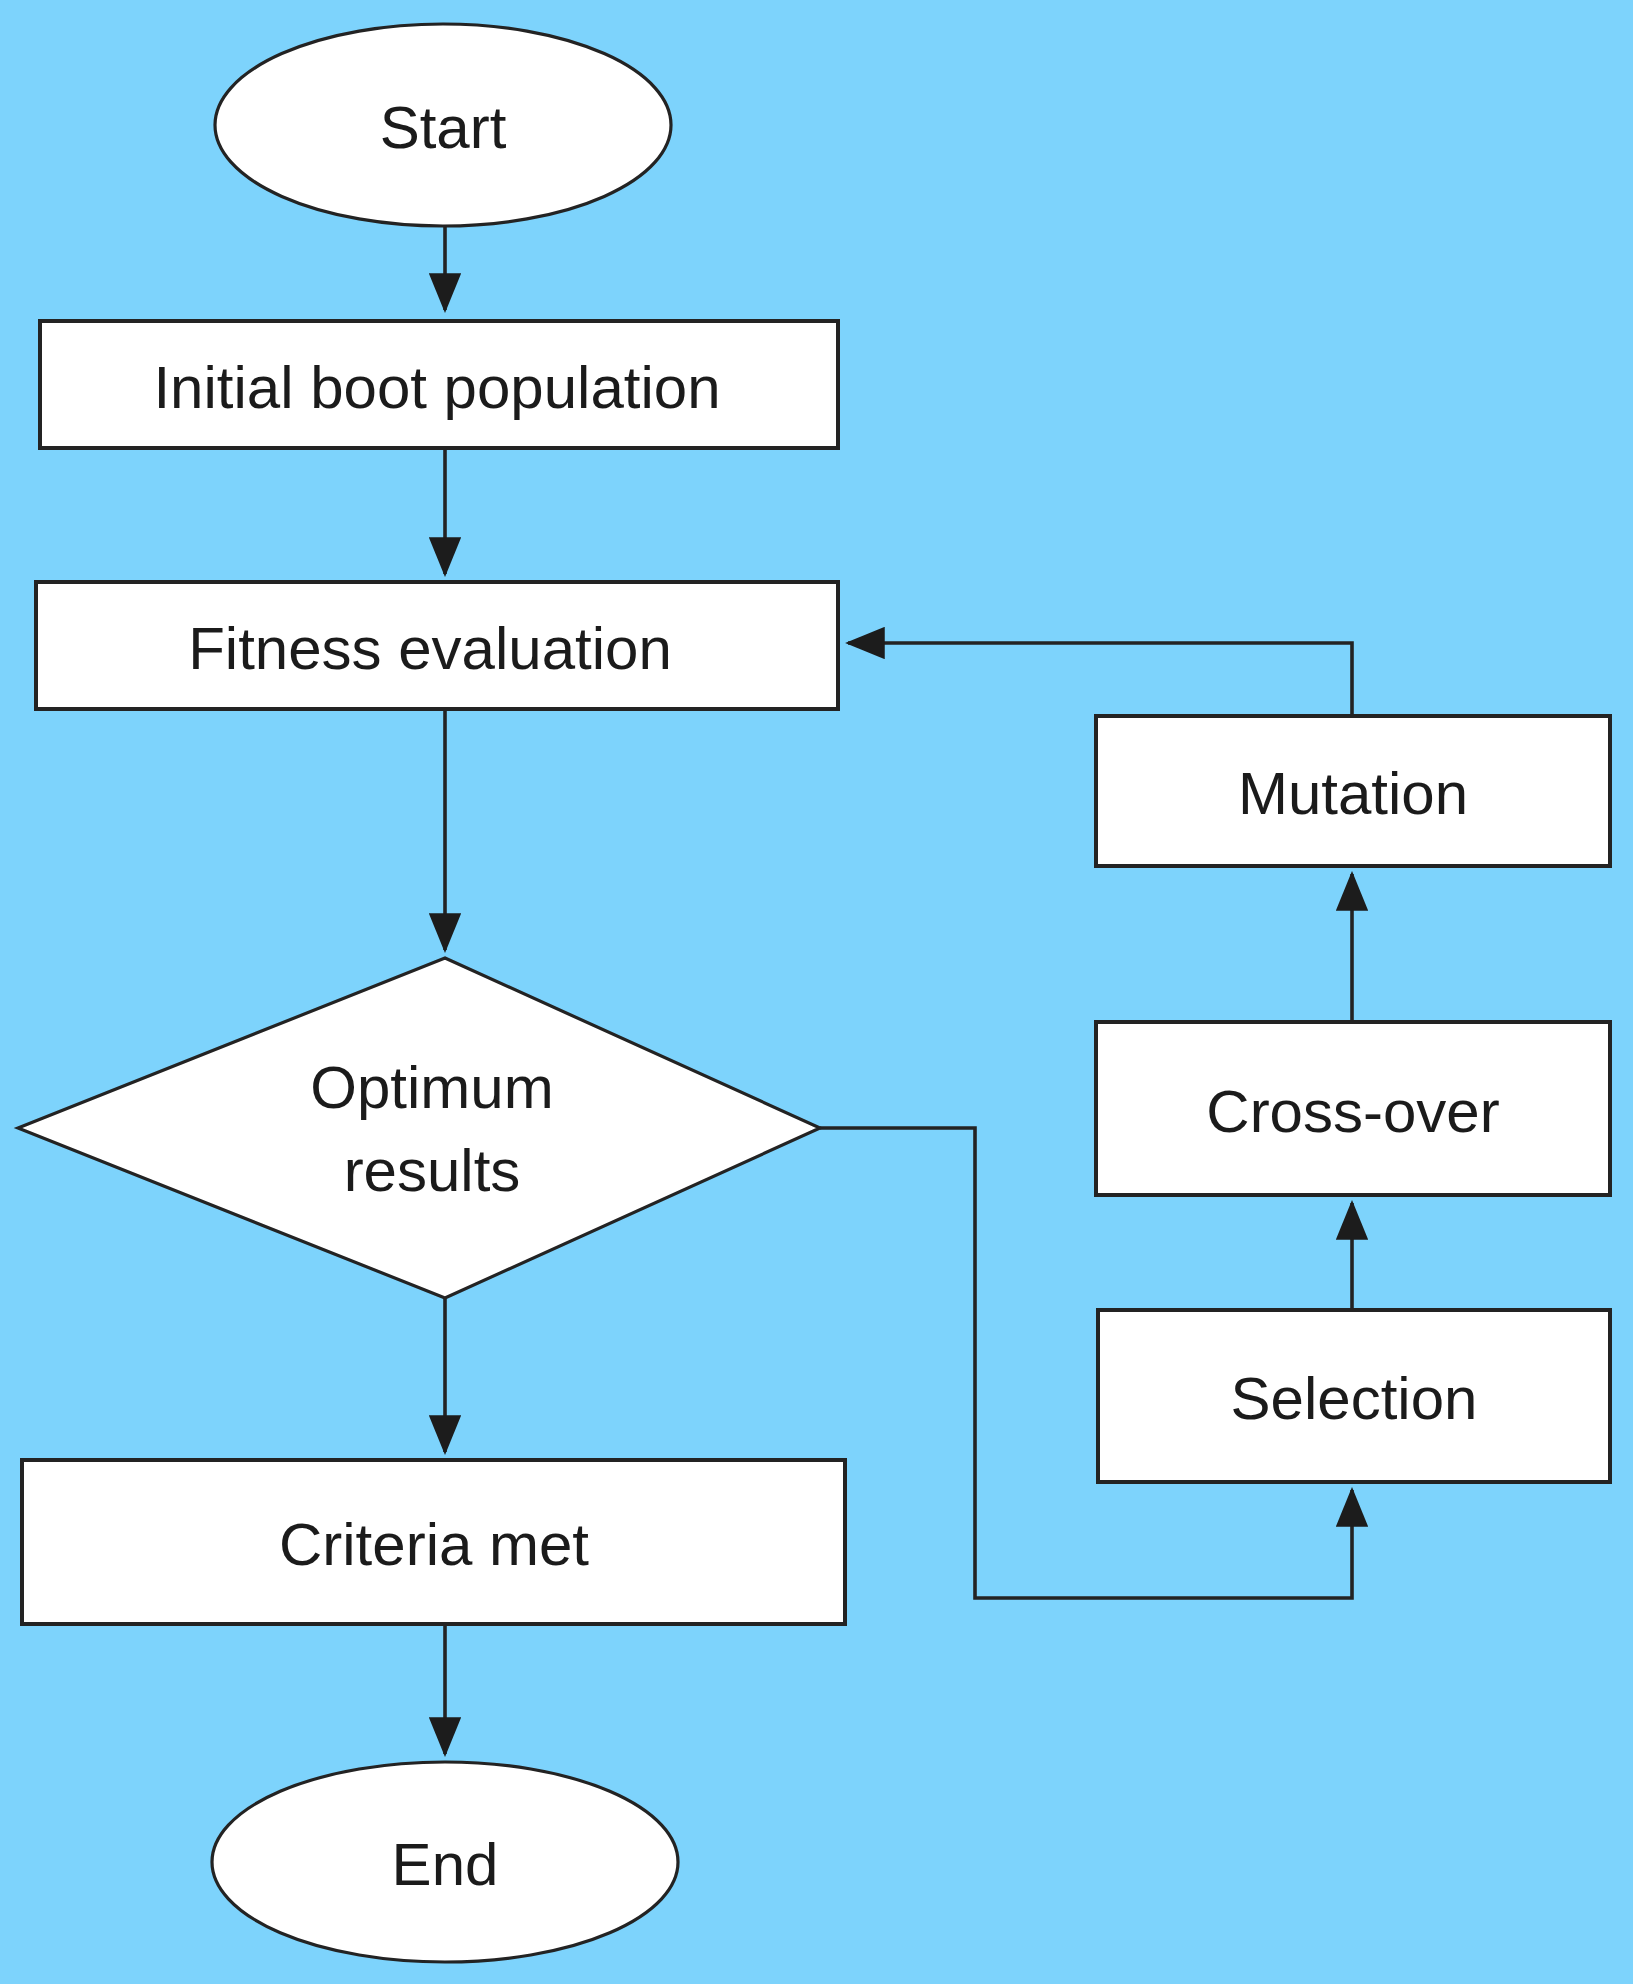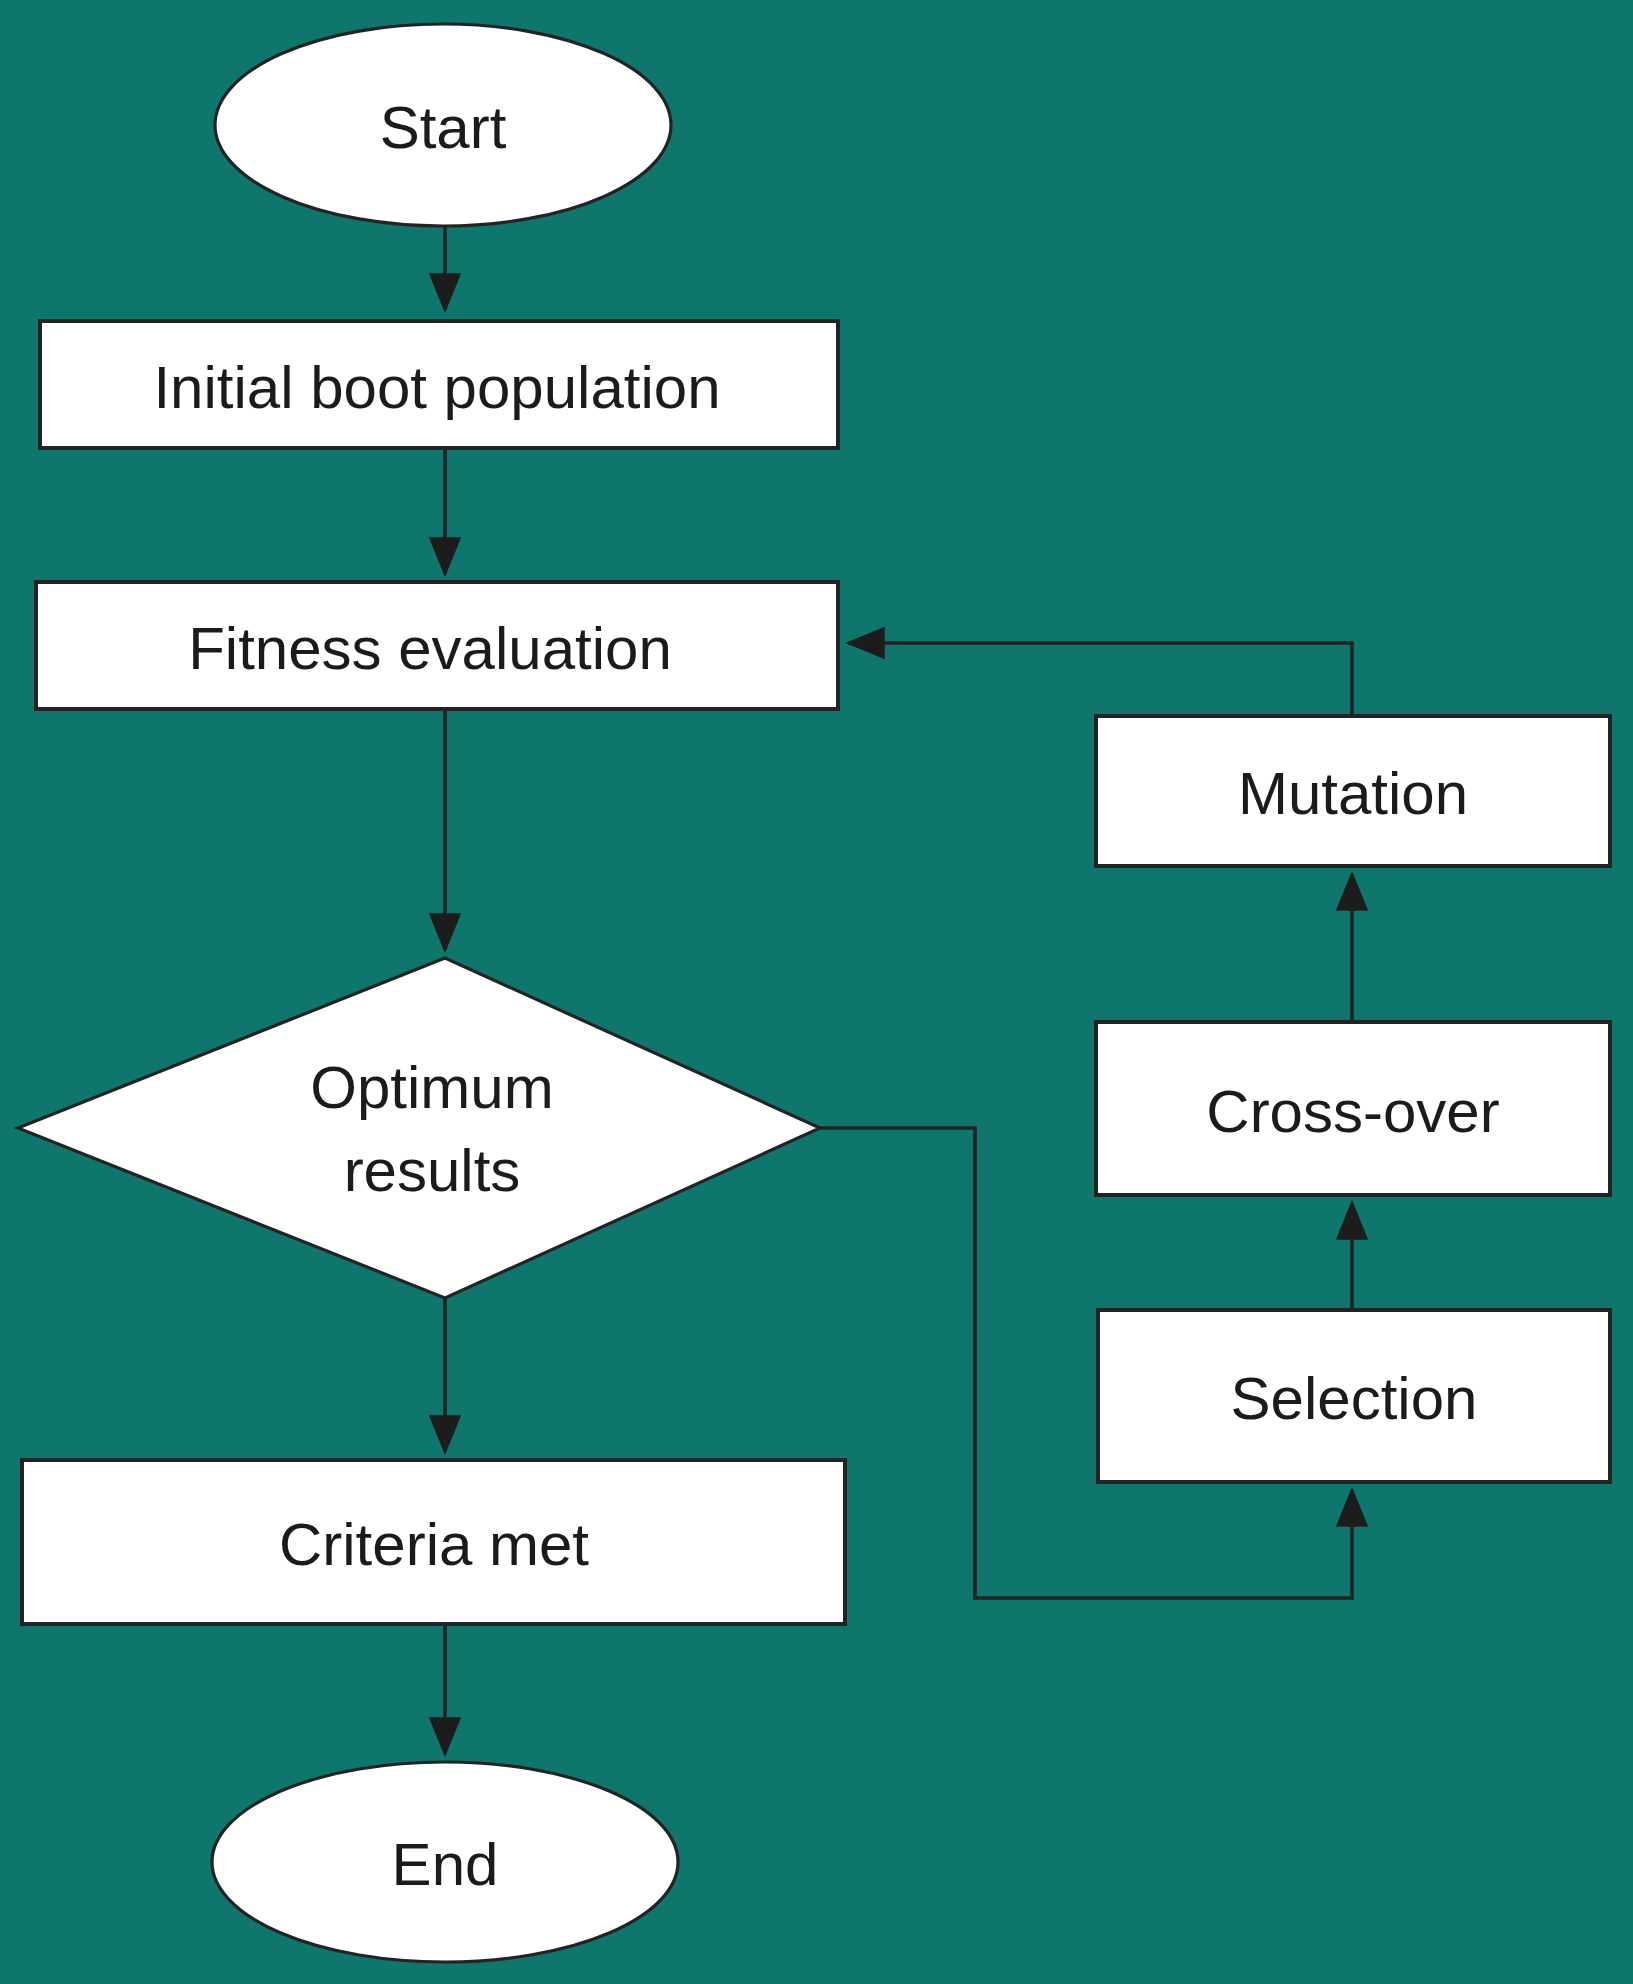--- a/index.html
+++ b/index.html
@@ -4,21 +4,21 @@
 <style>
   html, body {
     margin: 0;
     padding: 0;
     background: #ffffff;
   }
   .stage {
     position: relative;
     width: 1633px;
     height: 1984px;
-    background: #0f766e;
+    background: #7dd3fc;
     font-family: "Liberation Sans", sans-serif;
   }
   svg { display: block; }
   .shape {
     fill: #ffffff;
     stroke: #232323;
     stroke-width: 4;
   }
   .shape.thin { stroke-width: 3.2; }
   .edge {

